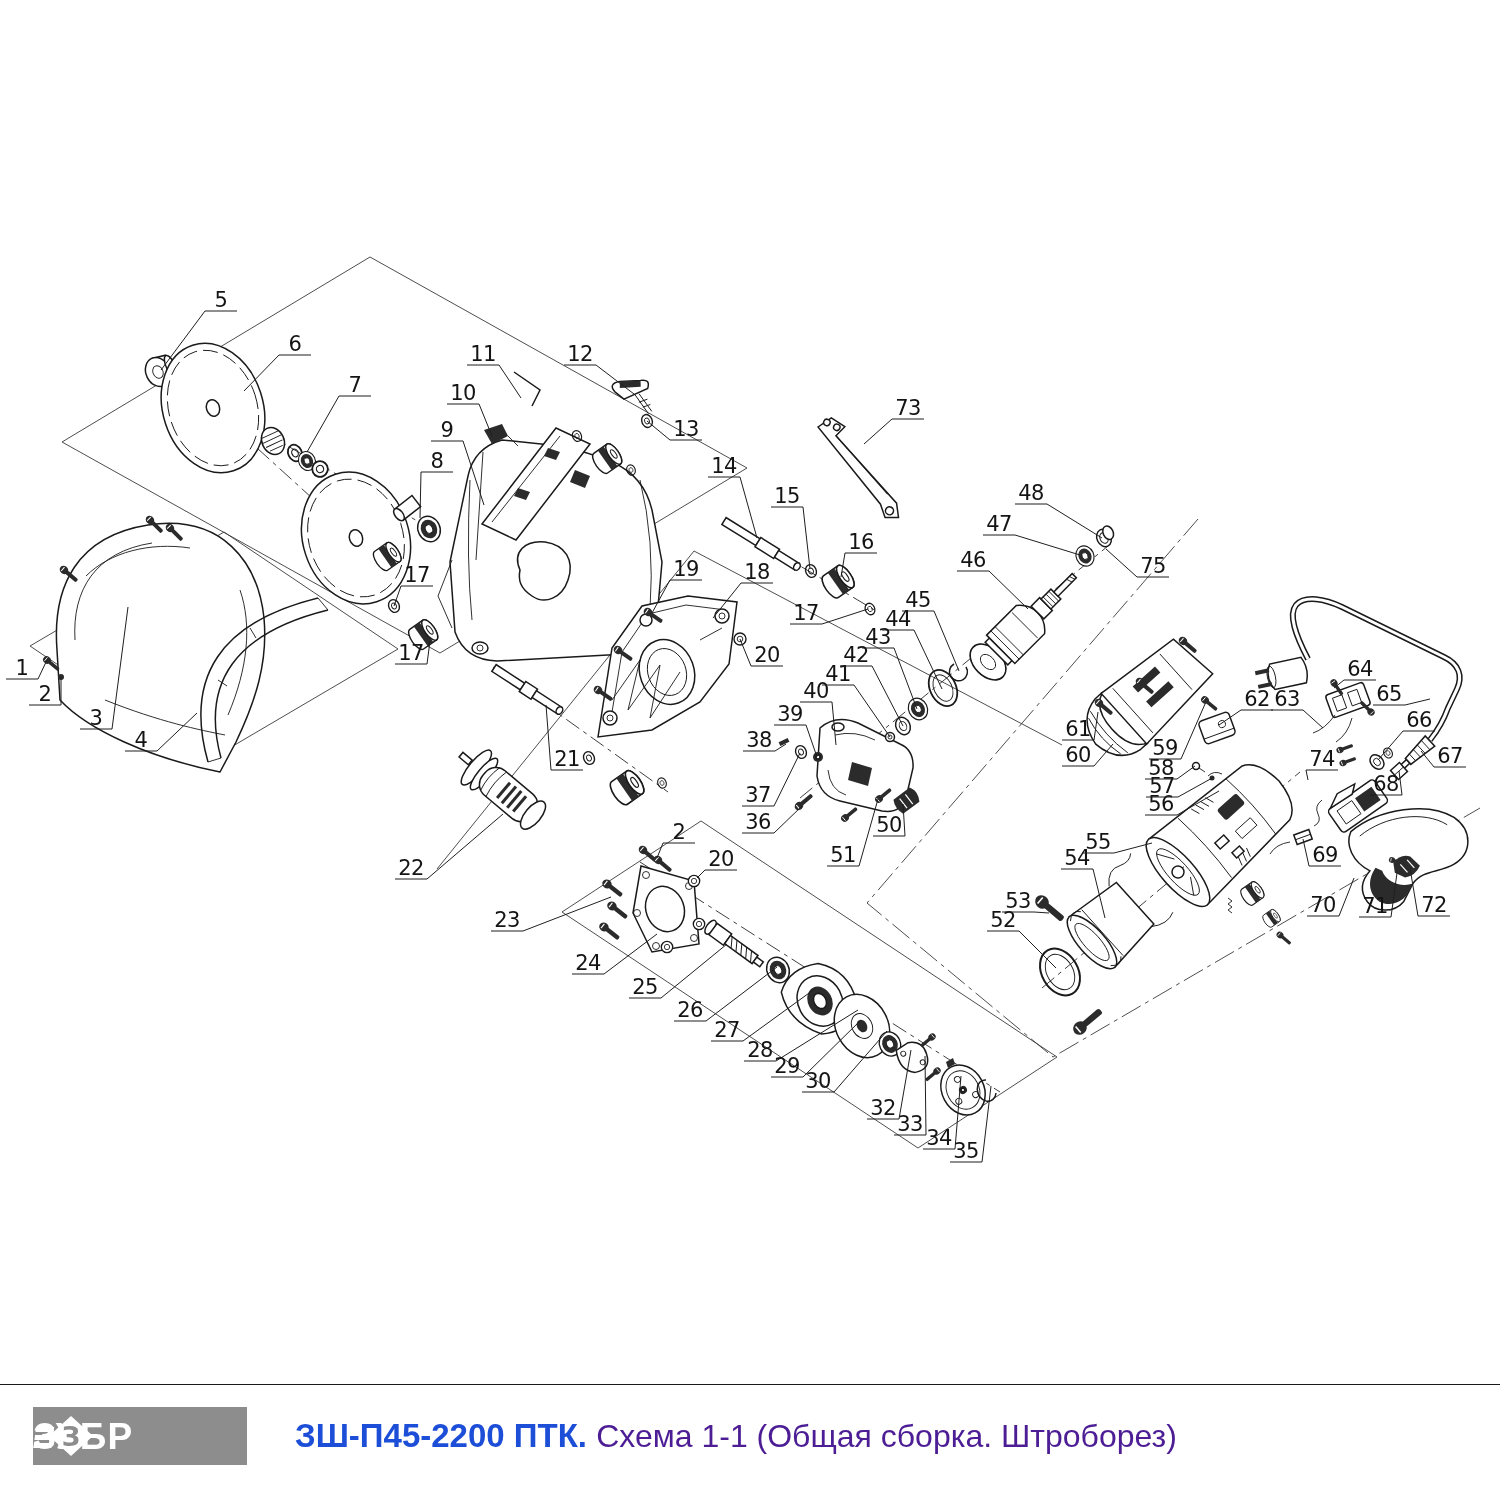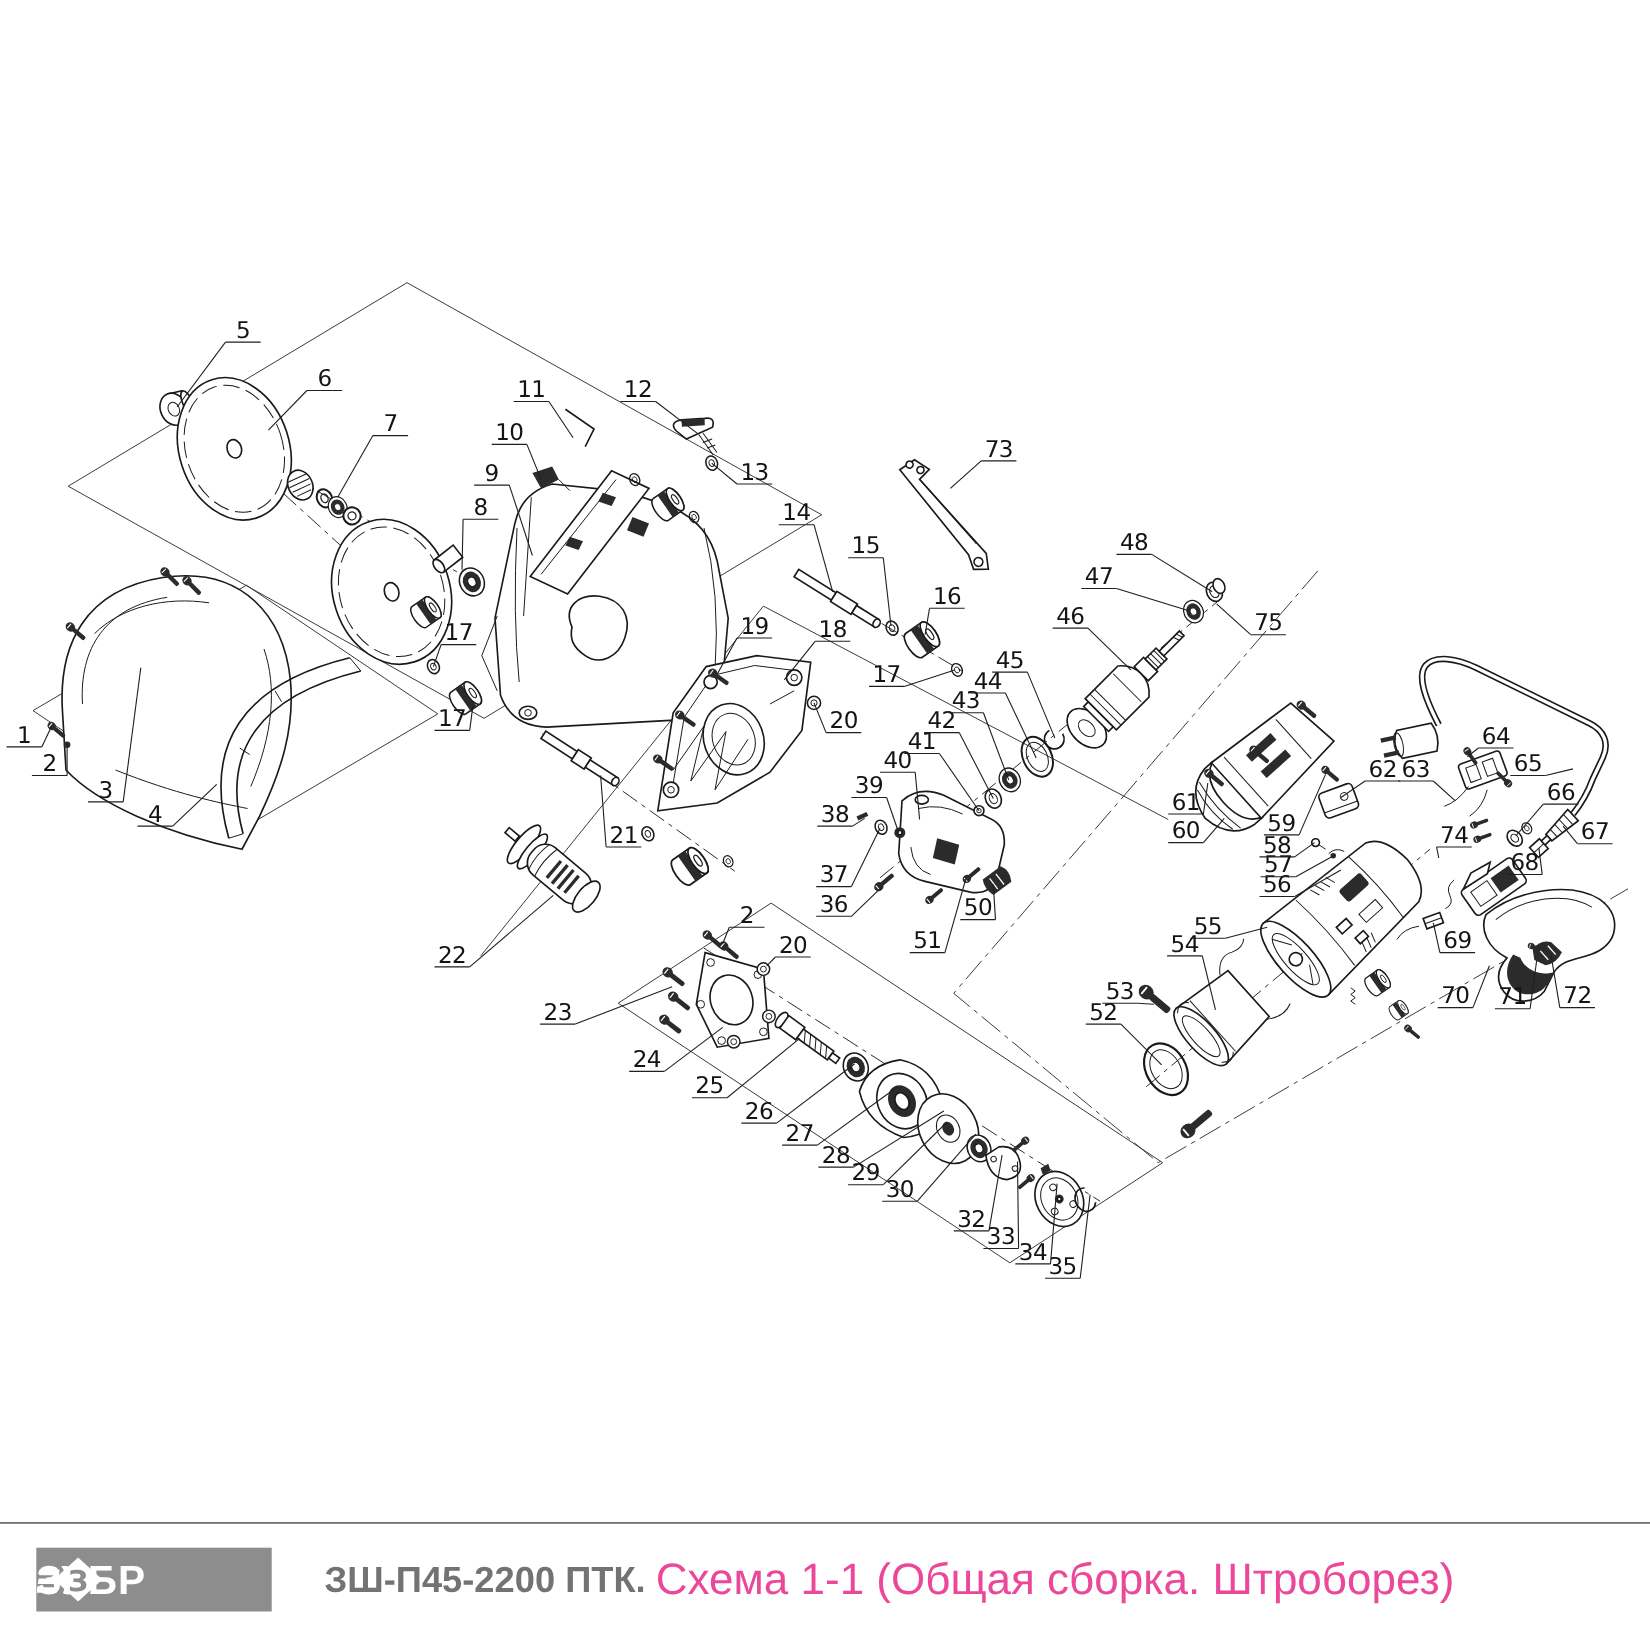--- a/index.html
+++ b/index.html
@@ -14,22 +14,22 @@
   .ldr{stroke:#1f1f1f;stroke-width:1;fill:none;}
   .lbl{font-family:"DejaVu Sans",sans-serif;font-size:21px;fill:#141414;text-anchor:middle;
        letter-spacing:-0.5px;}
   .dk{fill:#2b2b2b;stroke:none;}
   .footer-sep{position:absolute;left:0;top:1384px;width:1500px;height:0;border-top:1.5px solid #1a1a1a;}
   .logo-box{position:absolute;left:33px;top:1407px;width:214px;height:58px;background:#8d8d8d;
             display:flex;align-items:center;justify-content:flex-start;}
   .logo-text{color:#ffffff;font-weight:800;font-size:37px;letter-spacing:1px;
              font-family:"Liberation Sans",sans-serif;line-height:1;}
   .title-wrap{position:absolute;left:295px;top:1407px;height:58px;display:flex;align-items:center;}
-  .title-model{font-size:33px;font-weight:700;color:#737373;white-space:pre;}
-  .title-scheme{font-size:40px;font-weight:400;color:#ec4899;white-space:pre;}
+  .title-model{font-size:33px;font-weight:700;color:#1d4ed8;white-space:pre;}
+  .title-scheme{font-size:32px;font-weight:400;color:#4c1d95;white-space:pre;}
 </style>
 </head>
 <body>
 
 <div class="page">
 
 <svg id="dg" width="1500" height="1385" viewBox="0 0 1500 1385">
   <defs>
     <g id="scr">
           <ellipse rx="4.5" ry="4" fill="#2b2b2b"></ellipse>

